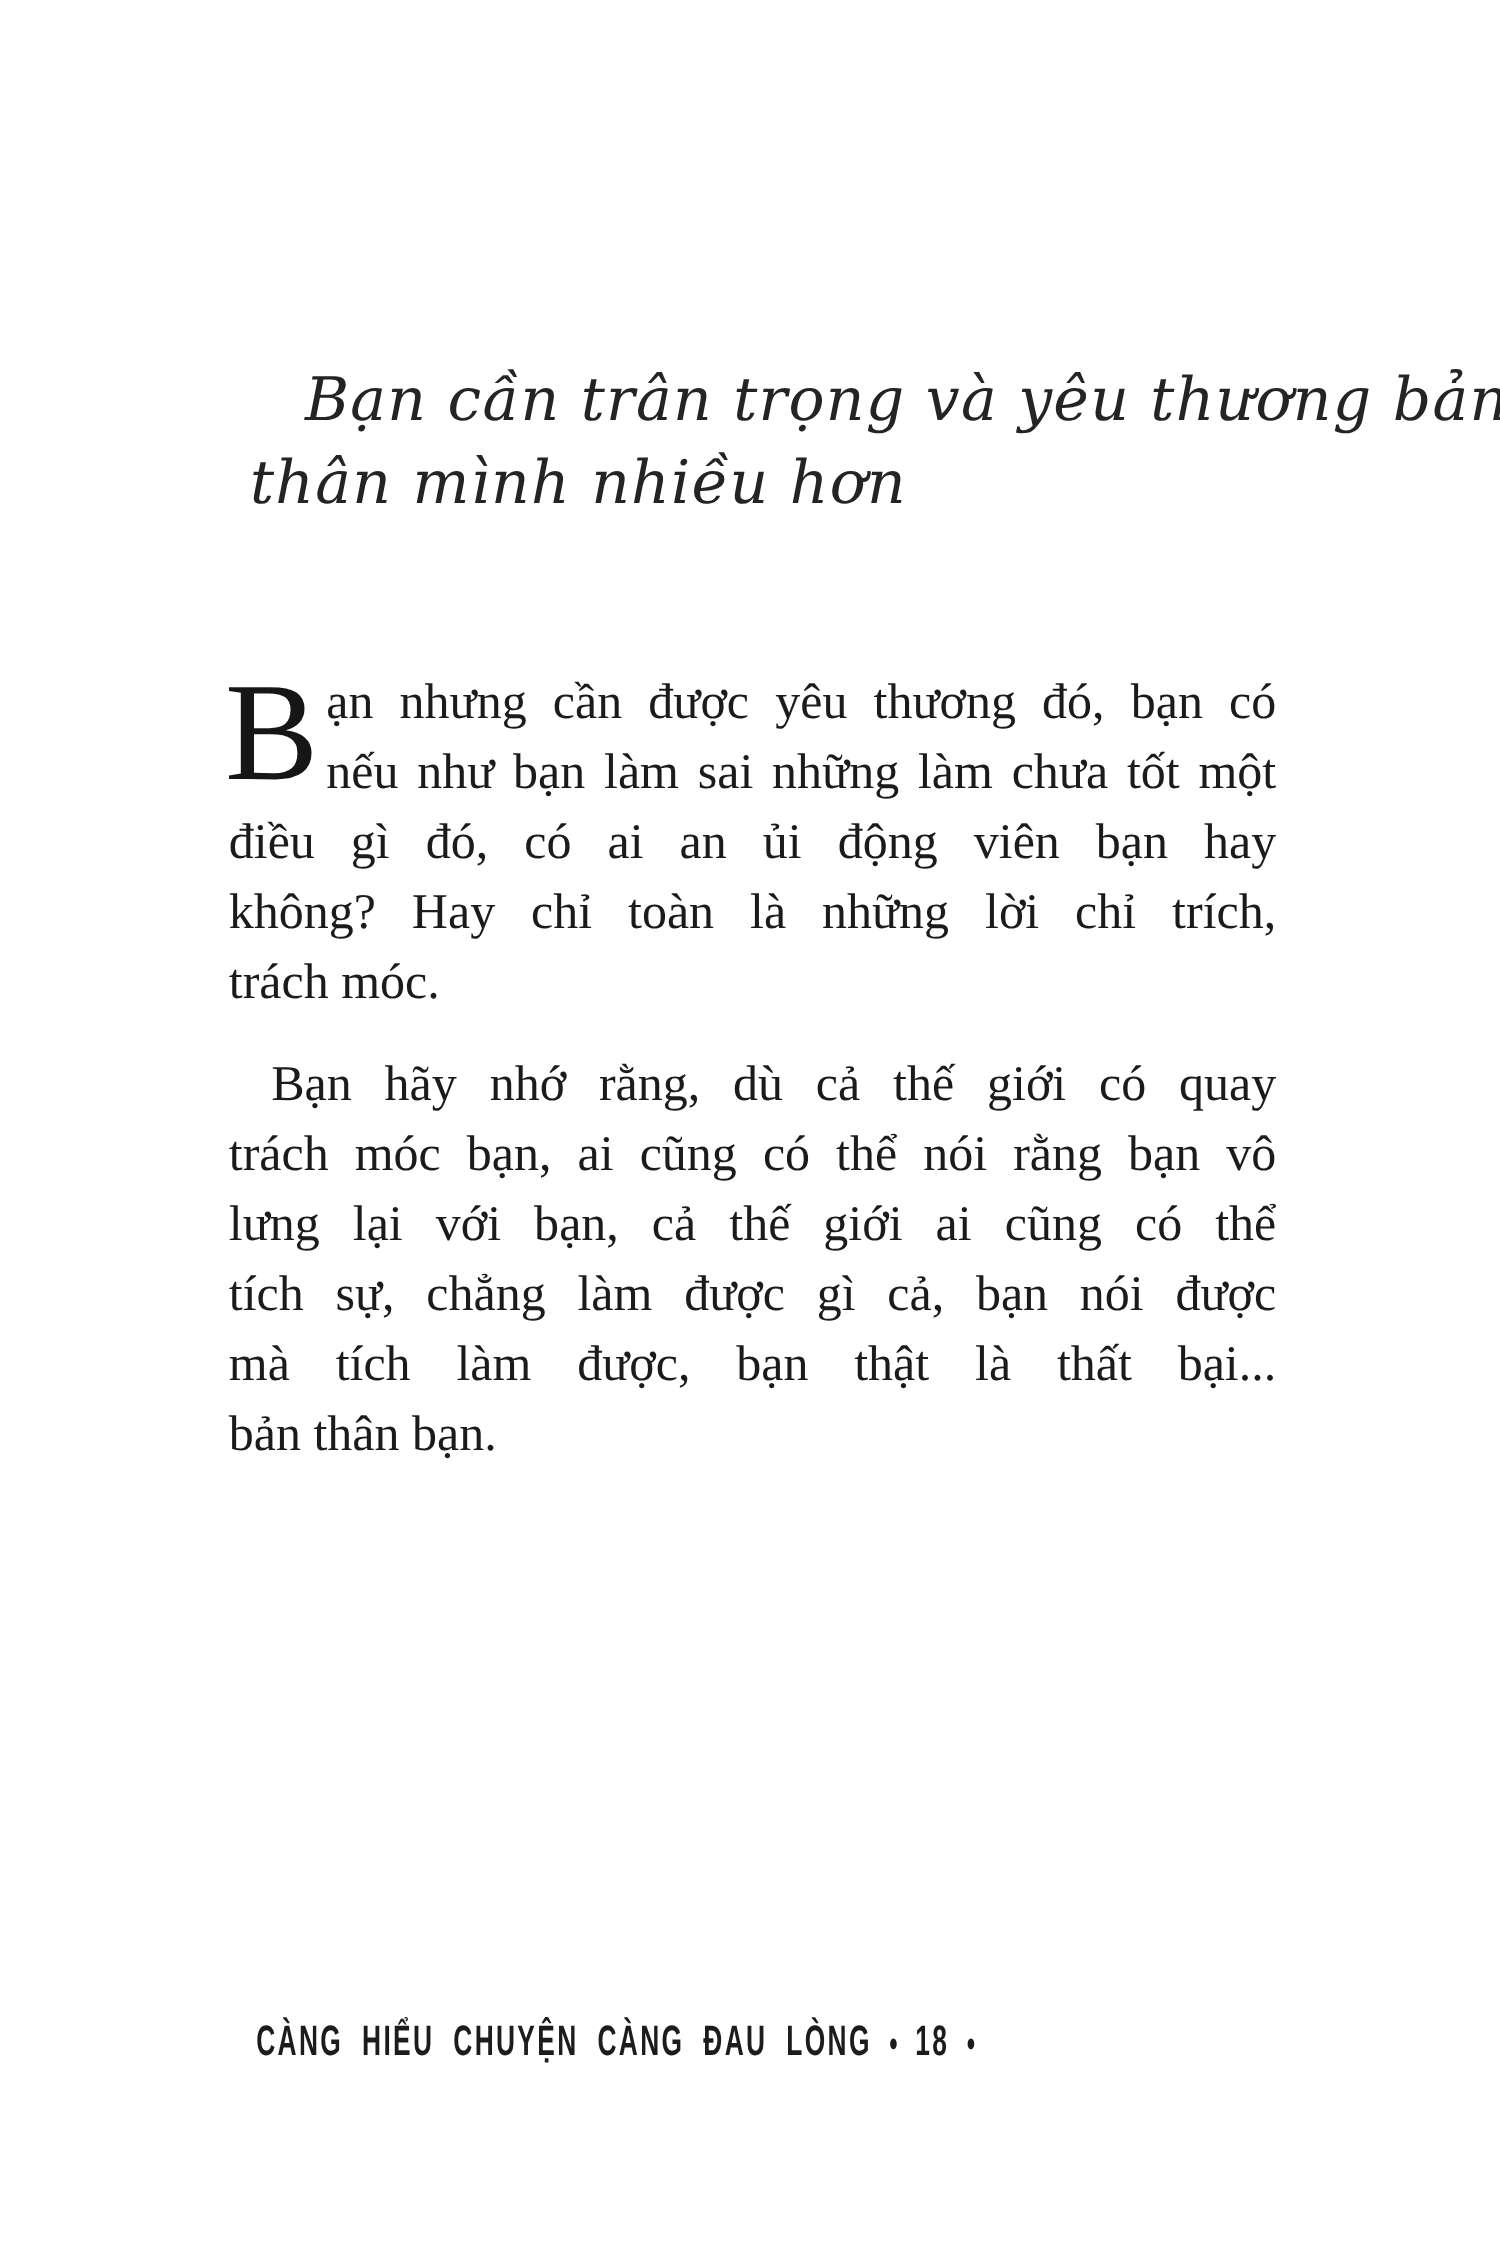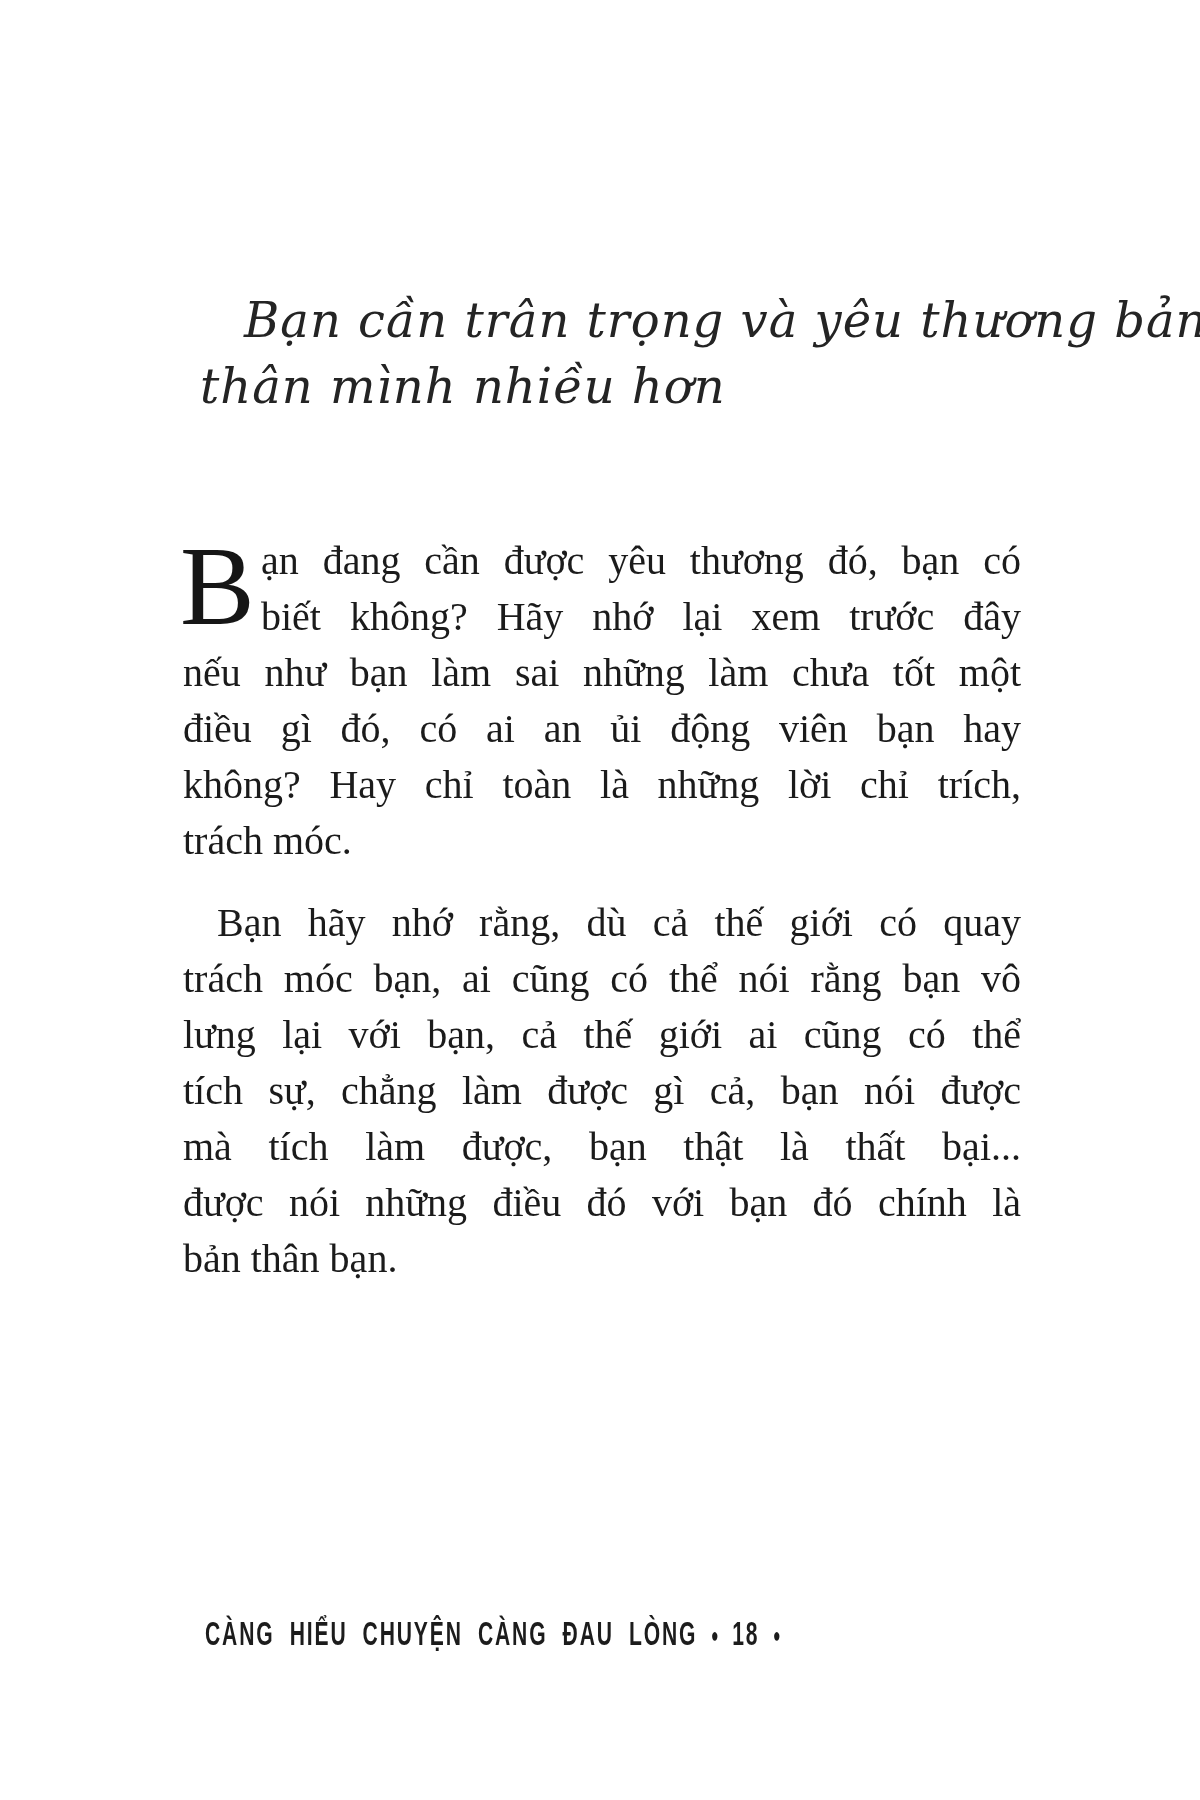--- a/index.html
+++ b/index.html
@@ -97,37 +97,35 @@
   <div class="title">
       <div class="line">Bạn cần trân trọng và yêu thương bản</div>
       <div class="line last">thân mình nhiều hơn</div>
     </div>
 
   <div class="body-text">
 
     <div class="para has-dropcap">
       <span class="dropcap">B</span>
       <div class="lines">
-          <div class="line">ạn đang cần được yêu thương đó, bạn có</div>
-          <div class="line">biết không? Hãy nhớ lại xem trước đây</div>
+          <div class="line">ạn nhưng cần được yêu thương đó, bạn có</div>
           <div class="line">nếu như bạn làm sai những làm chưa tốt một</div>
           <div class="line">điều gì đó, có ai an ủi động viên bạn hay</div>
           <div class="line">không? Hay chỉ toàn là những lời chỉ trích,</div>
           <div class="line last">trách móc.</div>
         </div>
     </div>
 
     <div class="para indent-first">
       <div class="lines">
           <div class="line">Bạn hãy nhớ rằng, dù cả thế giới có quay</div>
           <div class="line">trách móc bạn, ai cũng có thể nói rằng bạn vô</div>
           <div class="line">lưng lại với bạn, cả thế giới ai cũng có thể</div>
           <div class="line">tích sự, chẳng làm được gì cả, bạn nói được</div>
           <div class="line">mà tích làm được, bạn thật là thất bại...</div>
-          <div class="line">được nói những điều đó với bạn đó chính là</div>
           <div class="line last">bản thân bạn.</div>
         </div>
     </div>
 
   </div>
 
   <div class="footer">
     <span>CÀNG HIỂU CHUYỆN CÀNG ĐAU LÒNG</span>
     <span class="dot">●</span>
     <span>18</span>

